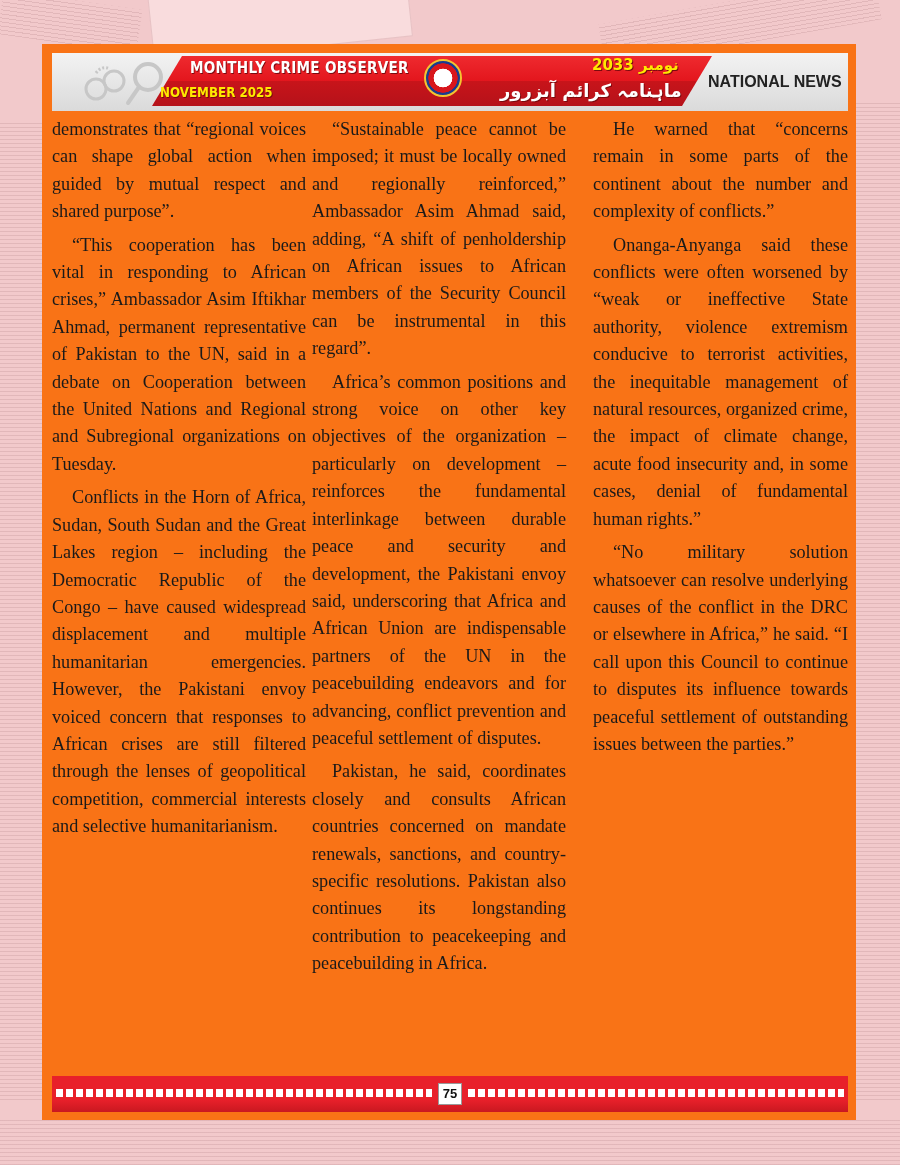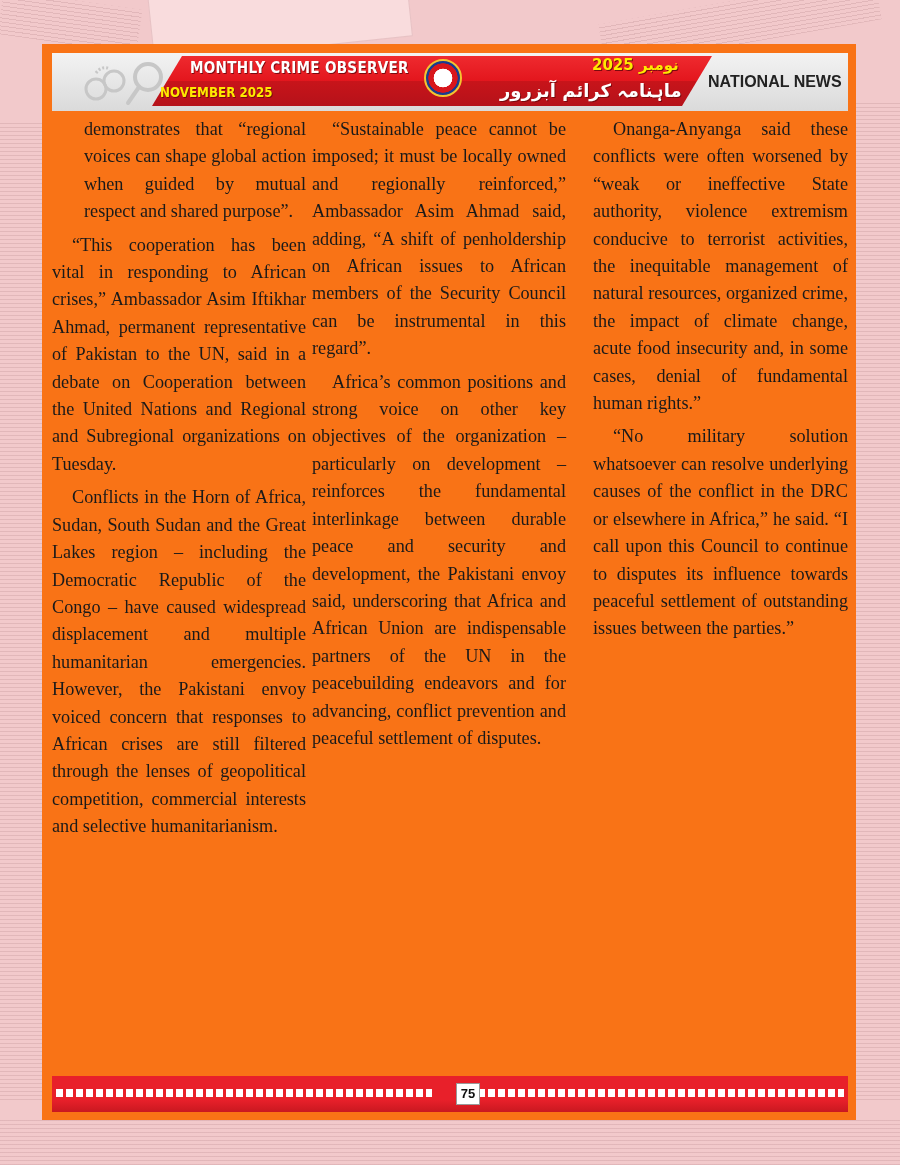--- a/index.html
+++ b/index.html
@@ -101,21 +101,21 @@
     width: 254px;
     font-size: 18.2px;
     line-height: 27.4px;
     color: #1a1a1a;
     text-align: justify;
   }
   .col.c1 { left: 0; }
   .col.c2 { left: 260px; }
   .col.c3 { left: 541px; width: 255px; }
   .col p { text-indent: 20px; margin-bottom: 6px; }
-  .col p.cont { text-indent: 0; margin-left: 32px; }
+  .col p.cont { text-indent: 0; }
 
   
   .footer {
     position: absolute;
     left: 10px; top: 1032px;
     width: 796px; height: 36px;
   }
   .footer-bar-top {
     position: absolute; left: 0; top: 0; width: 100%; height: 10px;
     background: #e8202a;
@@ -133,21 +133,21 @@
     background: linear-gradient(180deg, #e8202a, #c91820);
   }
   .page-number {
     position: absolute; left: 386px; top: 7px;
     width: 24px; height: 22px;
     background: #ffffff;
     border: 1px solid #999;
     font-family: "Liberation Sans", sans-serif;
     font-weight: bold; font-size: 13px;
     color: #111111;
-    text-align: center; line-height: 20px; margin-left: 18px;
+    text-align: center; line-height: 20px;
   }
 </style>
 </head>
 <body>
 
 <div class="bg-paper" style="left:150px;top:-20px;width:260px;height:70px;transform:rotate(-6deg);"></div>
 <div class="bg-lines" style="left:0;top:0;width:140px;height:44px;transform:rotate(8deg);"></div>
 <div class="bg-lines" style="left:600px;top:0;width:280px;height:44px;transform:rotate(-10deg);"></div>
 <div class="bg-lines" style="left:0;top:120px;width:42px;height:980px;"></div>
 <div class="bg-lines" style="left:856px;top:100px;width:44px;height:1000px;"></div>
@@ -164,36 +164,38 @@
       </g>
       <g fill="none" stroke="#c7c7c7" stroke-width="4">
         <circle cx="66" cy="18" r="13"></circle>
         <line x1="57" y1="28" x2="46" y2="44" stroke-linecap="round"></line>
       </g>
     </svg>
     <div class="red-band"></div>
     <div class="title-en">MONTHLY CRIME OBSERVER</div>
     <div class="date-en">NOVEMBER 2025</div>
     <div class="logo"></div>
-    <div class="date-ur">نومبر 2025</div>
+    <div class="date-ur">نومبر 2033</div>
     <div class="title-ur">ماہنامہ کرائم آبزرور</div>
     <div class="section-label">NATIONAL NEWS</div>
   </div>
 
   <div class="columns">
     <div class="col c1">
       <p class="cont">demonstrates that “regional voices can shape global action when guided by mutual respect and shared purpose”.</p>
       <p>“This cooperation has been vital in responding to African crises,” Ambassador Asim Iftikhar Ahmad, permanent representative of Pakistan to the UN, said in a debate on Cooperation between the United Nations and Regional and Subregional organizations on Tuesday.</p>
       <p>Conflicts in the Horn of Africa, Sudan, South Sudan and the Great Lakes region – including the Democratic Republic of the Congo – have caused widespread displacement and multiple humanitarian emergencies. However, the Pakistani envoy voiced concern that responses to African crises are still filtered through the lenses of geopolitical competition, commercial interests and selective humanitarianism.</p>
     </div>
     <div class="col c2">
       <p>“Sustainable peace cannot be imposed; it must be locally owned and regionally reinforced,” Ambassador Asim Ahmad said, adding, “A shift of penholdership on African issues to African members of the Security Council can be instrumental in this regard”.</p>
       <p>Africa’s common positions and strong voice on other key objectives of the organization – particularly on development – reinforces the fundamental interlinkage between durable peace and security and development, the Pakistani envoy said, underscoring that Africa and African Union are indispensable partners of the UN in the peacebuilding endeavors and for advancing, conflict prevention and peaceful settlement of disputes.</p>
+      <p>Pakistan, he said, coordinates closely and consults African countries concerned on mandate renewals, sanctions, and country-specific resolutions. Pakistan also continues its longstanding contribution to peacekeeping and peacebuilding in Africa.</p>
     </div>
     <div class="col c3">
+      <p>He warned that “concerns remain in some parts of the continent about the number and complexity of conflicts.”</p>
       <p>Onanga-Anyanga said these conflicts were often worsened by “weak or ineffective State authority, violence extremism conducive to terrorist activities, the inequitable management of natural resources, organized crime, the impact of climate change, acute food insecurity and, in some cases, denial of fundamental human rights.”</p>
       <p>“No military solution whatsoever can resolve underlying causes of the conflict in the DRC or elsewhere in Africa,” he said. “I call upon this Council to continue to disputes its influence towards peaceful settlement of outstanding issues between the parties.”</p>
     </div>
   </div>
 
   <div class="footer">
     <div class="footer-bar-top"></div>
     <div class="footer-dots">
       <div class="dots" style="left:4px;width:376px;"></div>
       <div class="dots" style="left:416px;width:376px;"></div>

